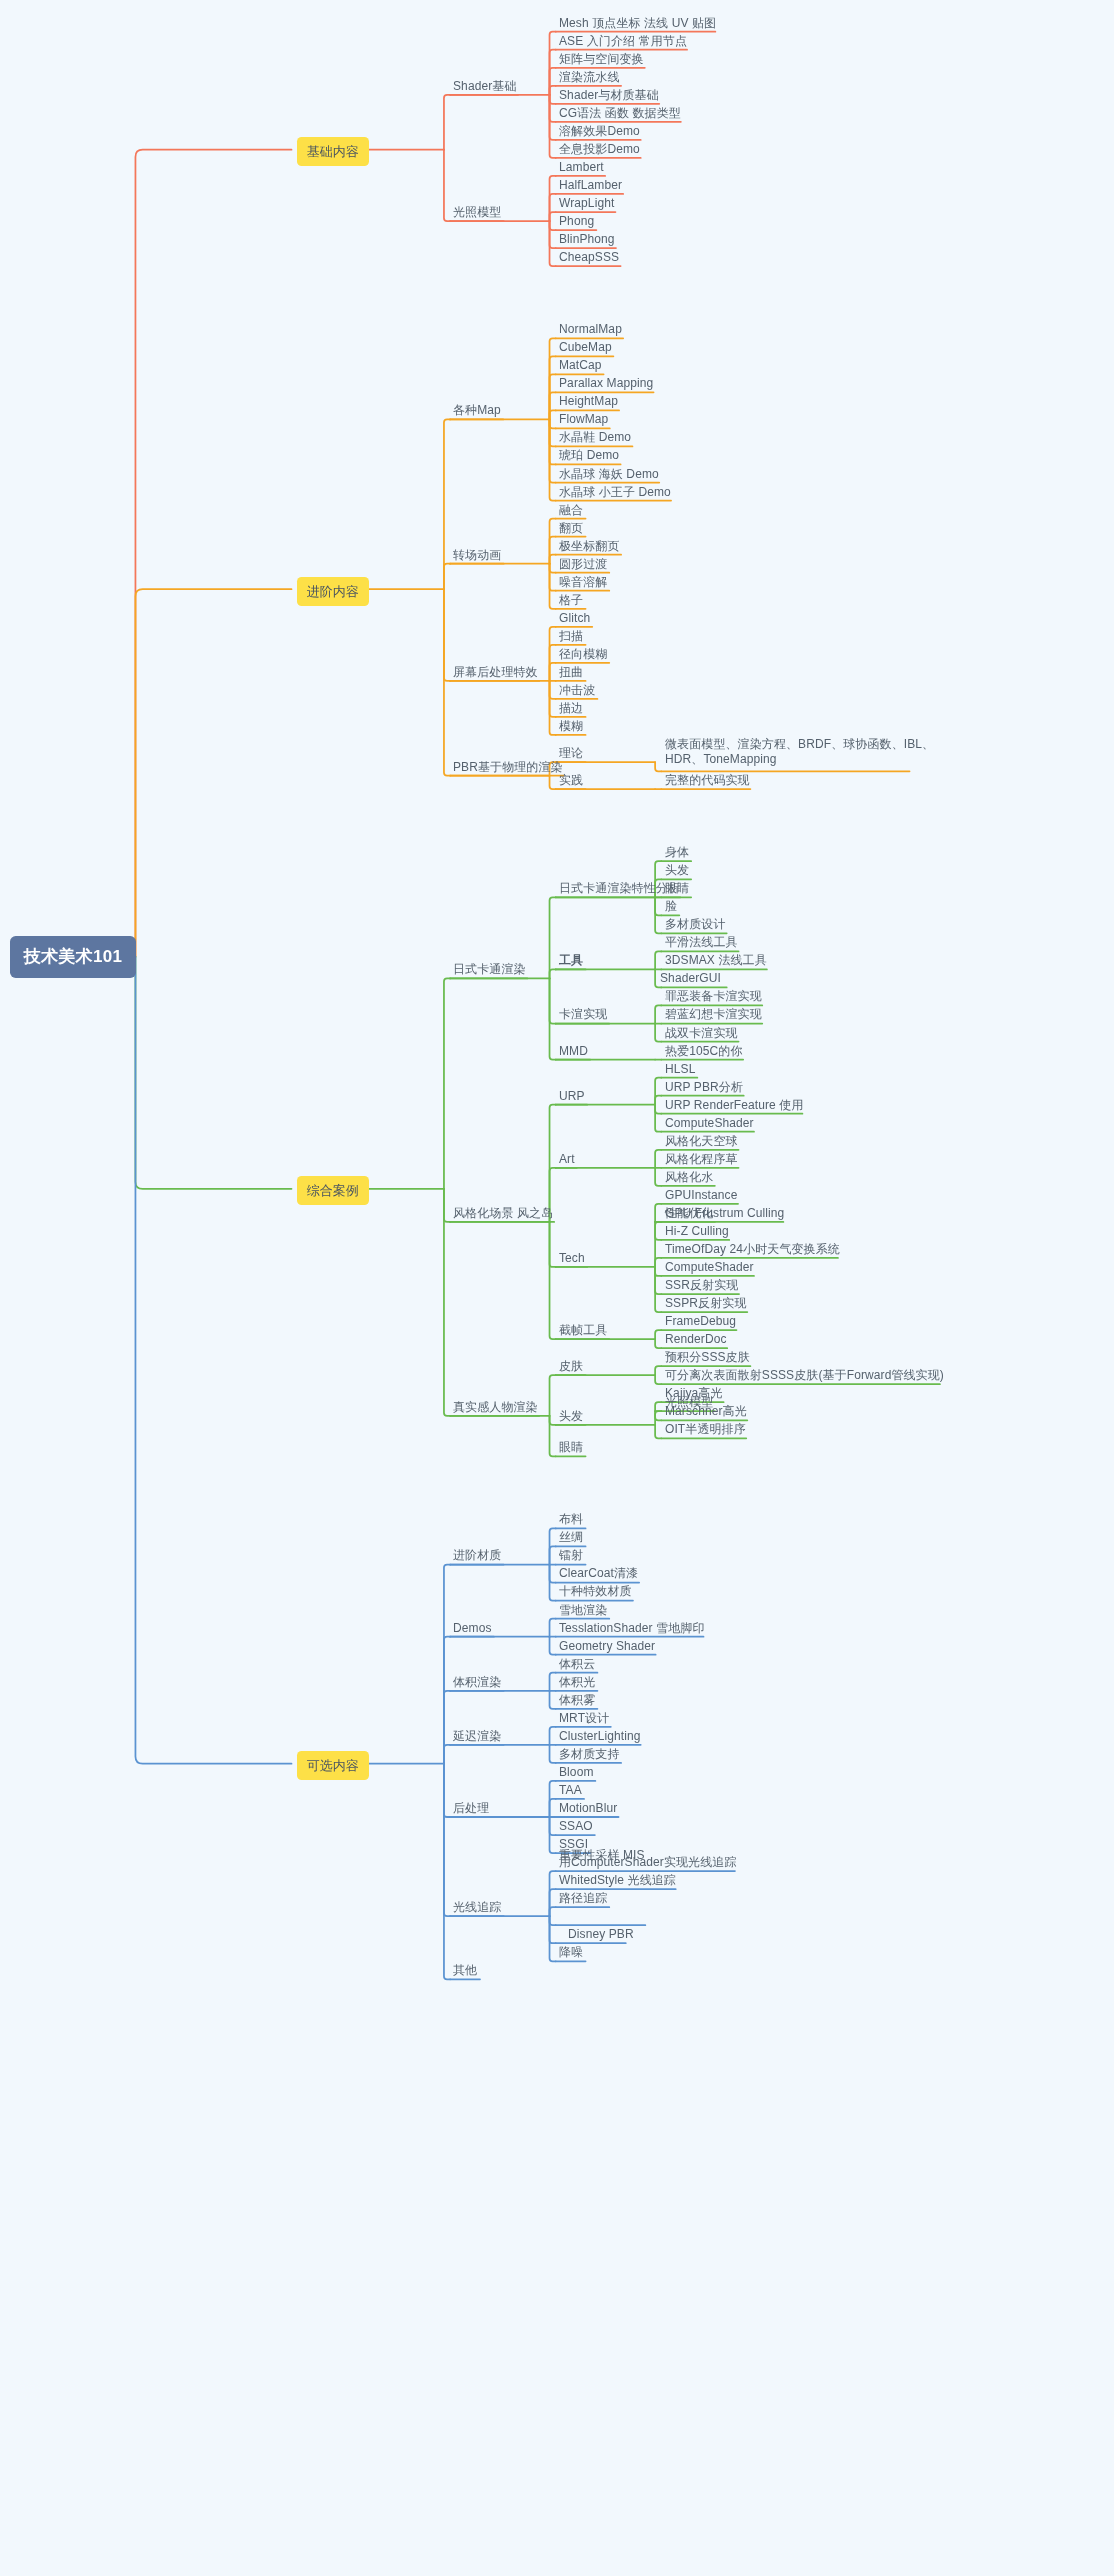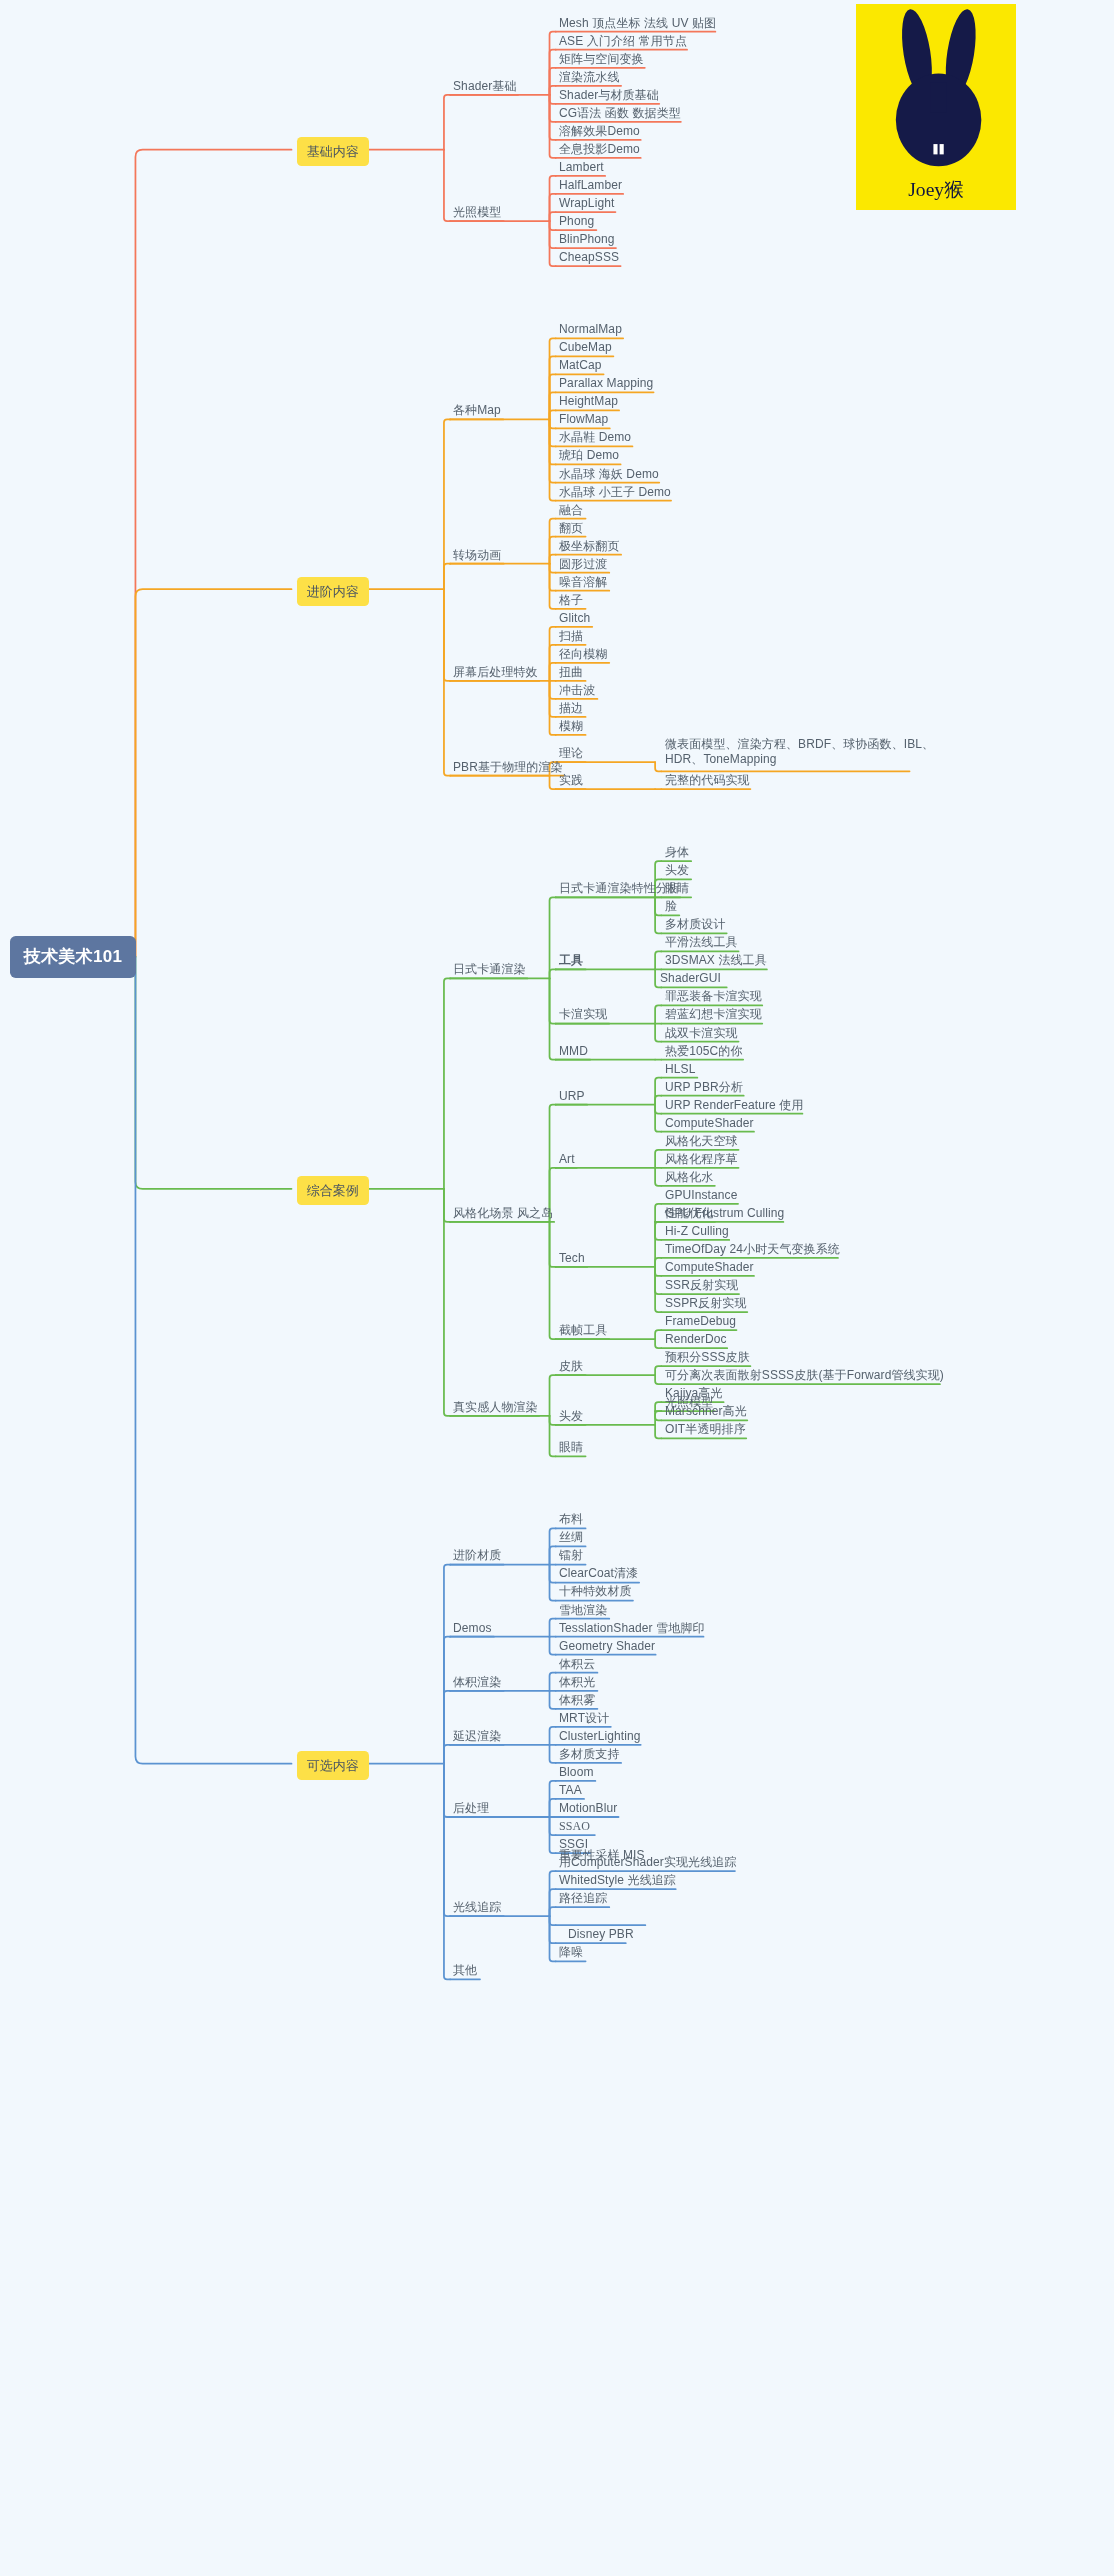--- a/index.html
+++ b/index.html
@@ -365,31 +365,20 @@
       <path d="M1067,3719 L1067,3730.5 Q1067,3736.5 1073,3736.5 L1079,3736.5" fill="none" stroke="#5b93d1" stroke-width="3.4" stroke-linecap="round"></path>
       <path d="M1079,3736.5 L1253,3736.5" stroke="#5b93d1" stroke-width="3.4" stroke-linecap="round" fill="none"></path>
       <path d="M1067,3719 L1067,3765.5 Q1067,3771.5 1073,3771.5 L1079,3771.5" fill="none" stroke="#5b93d1" stroke-width="3.4" stroke-linecap="round"></path>
       <path d="M1079,3771.5 L1215,3771.5" stroke="#5b93d1" stroke-width="3.4" stroke-linecap="round" fill="none"></path>
       <path d="M1067,3719 L1067,3800.5 Q1067,3806.5 1073,3806.5 L1079,3806.5" fill="none" stroke="#5b93d1" stroke-width="3.4" stroke-linecap="round"></path>
       <path d="M1079,3806.5 L1137,3806.5" stroke="#5b93d1" stroke-width="3.4" stroke-linecap="round" fill="none"></path>
       <path d="M862,3423 L862,3835.5 Q862,3841.5 868,3841.5 L874,3841.5" fill="none" stroke="#5b93d1" stroke-width="3.4" stroke-linecap="round"></path>
       <path d="M874,3841.5 L932,3841.5" stroke="#5b93d1" stroke-width="3.4" stroke-linecap="round" fill="none"></path>
     </svg>
 
-  <div class="logo" id="logo" style="left:856px; top:4.1px; width:160px; height:206px;">
-    <svg class="bunny" viewBox="0 0 310 400">
-      <ellipse cx="118" cy="95" rx="26" ry="86" transform="rotate(-9 118 95)" fill="#151a48"></ellipse>
-      <ellipse cx="203" cy="95" rx="26" ry="86" transform="rotate(9 203 95)" fill="#151a48"></ellipse>
-      <ellipse cx="160" cy="225" rx="83" ry="90" fill="#151a48"></ellipse>
-      <rect x="144" y="152" width="32" height="58" fill="#151a48"></rect>
-      <rect x="150" y="272" width="8" height="20" fill="#ffffff"></rect>
-      <rect x="162" y="272" width="8" height="20" fill="#ffffff"></rect>
-    </svg>
-    <div class="brand">Joey猴</div>
-  </div>
 
   <div id="nodes">
       <div class="root-node" style="left: 10.3px; top: 936px;">技术美术101</div>
       <div class="pill" style="left: 297px; top: 137px;">基础内容</div>
       <div class="node" style="left: 453px; top: 79px;">Shader基础</div>
       <div class="node" style="left: 559px; top: 15.7px;">Mesh 顶点坐标 法线 UV 贴图</div>
       <div class="node" style="left: 559px; top: 34px;">ASE 入门介绍 常用节点</div>
       <div class="node" style="left: 559px; top: 52px;">矩阵与空间变换</div>
       <div class="node" style="left: 559px; top: 70px;">渲染流水线</div>
       <div class="node" style="left: 559px; top: 88px;">Shader与材质基础</div>
@@ -502,21 +491,21 @@
       <div class="node" style="left: 559px; top: 1675px;">体积光</div>
       <div class="node" style="left: 559px; top: 1693px;">体积雾</div>
       <div class="node" style="left: 453px; top: 1729px;">延迟渲染</div>
       <div class="node" style="left: 559px; top: 1711px;">MRT设计</div>
       <div class="node" style="left: 559px; top: 1729px;">ClusterLighting</div>
       <div class="node" style="left: 559px; top: 1747px;">多材质支持</div>
       <div class="node" style="left: 453px; top: 1801px;">后处理</div>
       <div class="node" style="left: 559px; top: 1765px;">Bloom</div>
       <div class="node" style="left: 559px; top: 1783px;">TAA</div>
       <div class="node" style="left: 559px; top: 1801px;">MotionBlur</div>
-      <div class="node" style="left: 559px; top: 1819px; font-family: Liberation Serif, serif;">SSAO</div>
+      <div class="node" style="left: 559px; top: 1819px;">SSAO</div>
       <div class="node" style="left: 559px; top: 1837px;">SSGI</div>
       <div class="node" style="left: 453px; top: 1900px;">光线追踪</div>
       <div class="node" style="left: 559px; top: 1855px;">用ComputerShader实现光线追踪</div>
       <div class="node" style="left: 559px; top: 1873px;">WhitedStyle 光线追踪</div>
       <div class="node" style="left: 559px; top: 1891px;">路径追踪</div>
       <div class="node" style="left: 559px; top: 1848px; text-align: right;">重要性采样 MIS</div>
       <div class="node" style="left: 559px; top: 1927px; margin-left: 9px;">Disney PBR</div>
       <div class="node" style="left: 559px; top: 1945px;">降噪</div>
       <div class="node" style="left: 453px; top: 1963px;">其他</div>
     </div>

